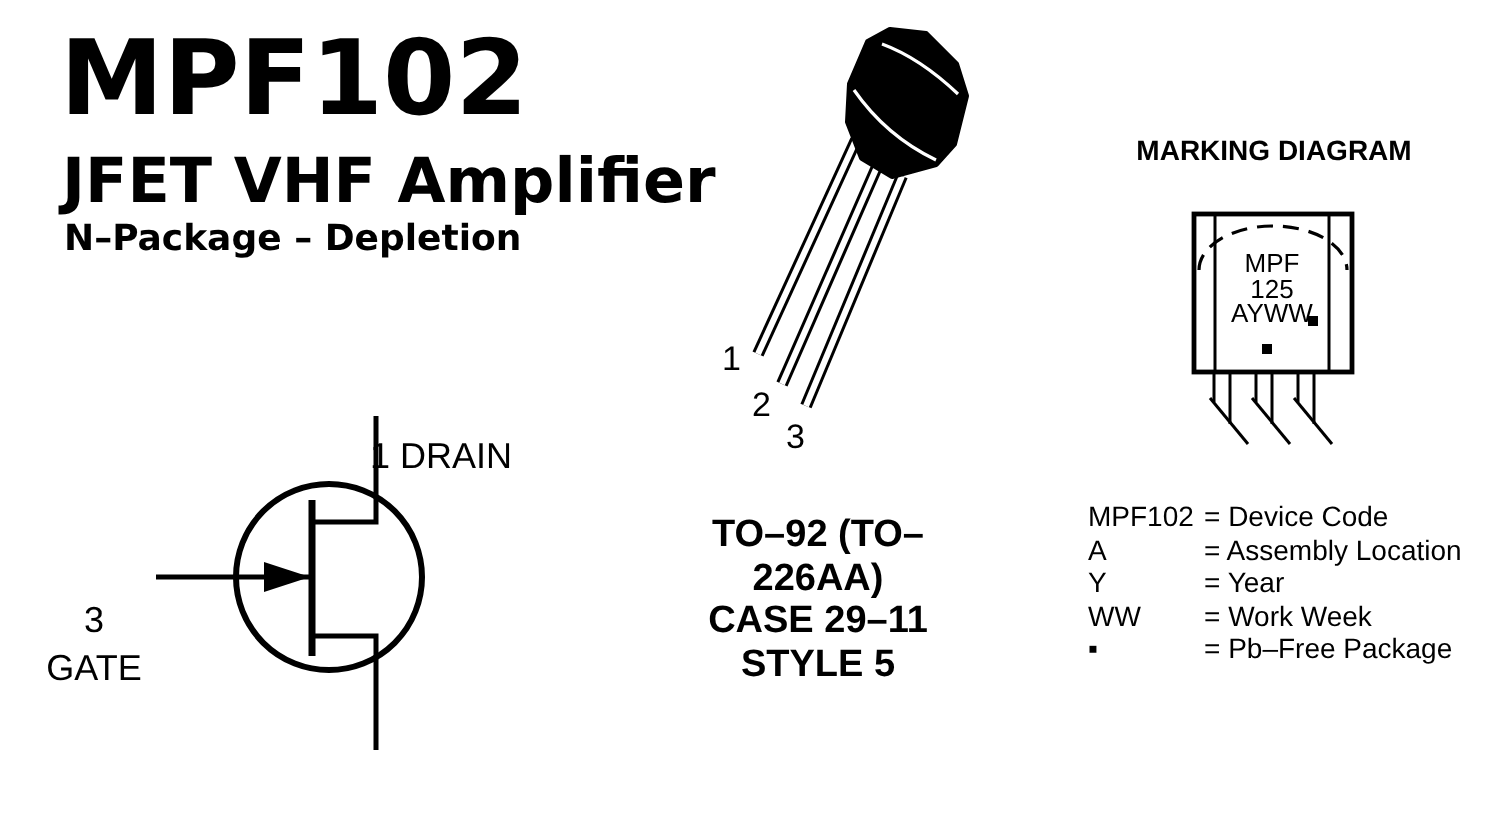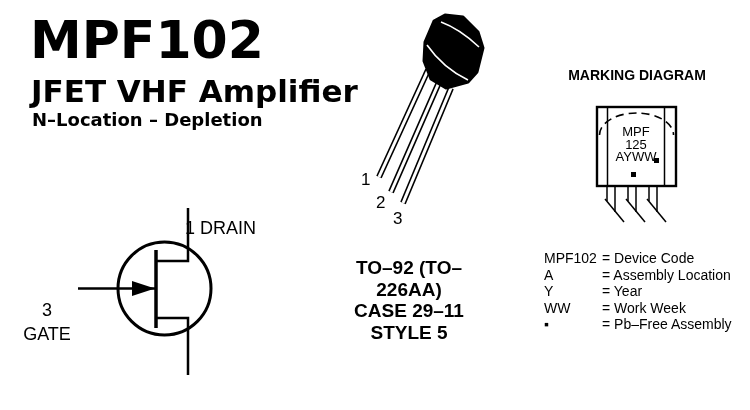--- a/index.html
+++ b/index.html
@@ -46,21 +46,21 @@
   .legend-key{display:inline-block;width:58px;flex:0 0 58px;}
   .legend-val{white-space:nowrap;text-align:right;}
 </style>
 </head>
 <body>
 
 <div id="page">
 
   <div class="abs h1">MPF102</div>
   <div class="abs h2">JFET VHF Amplifier</div>
-  <div class="abs h3">N–Location – Depletion</div>
+  <div class="abs h3">N–Package – Depletion</div>
 
   <svg class="abs" style="left:15px;top:165px;" width="270" height="240" viewBox="0 0 270 240">
     <circle cx="149.5" cy="123.5" r="46.5" fill="none" stroke="#000" stroke-width="3"></circle>
     <line x1="141" y1="85" x2="141" y2="163" stroke="#000" stroke-width="3.5"></line>
     <path d="M 141 96 H 173 V 43" fill="none" stroke="#000" stroke-width="2.5"></path>
     <path d="M 141 153 H 173 V 210" fill="none" stroke="#000" stroke-width="2.5"></path>
     <line x1="63" y1="123.5" x2="140" y2="123.5" stroke="#000" stroke-width="2.5"></line>
     <polygon points="117,116 117,131 140,123.5" fill="#000"></polygon>
   </svg>
   <div class="abs schlbl drain-lbl">1 DRAIN</div>
@@ -133,17 +133,17 @@
     <div class="legend-row">
       <span class="legend-key">Y</span>
       <span class="legend-val">= Year</span>
     </div>
     <div class="legend-row">
       <span class="legend-key">WW</span>
       <span class="legend-val">= Work Week</span>
     </div>
     <div class="legend-row">
       <span class="legend-key">▪</span>
-      <span class="legend-val">= Pb–Free Assembly</span>
+      <span class="legend-val">= Pb–Free Package</span>
     </div>
   </div>
 
 </div>
 
 </body></html>

